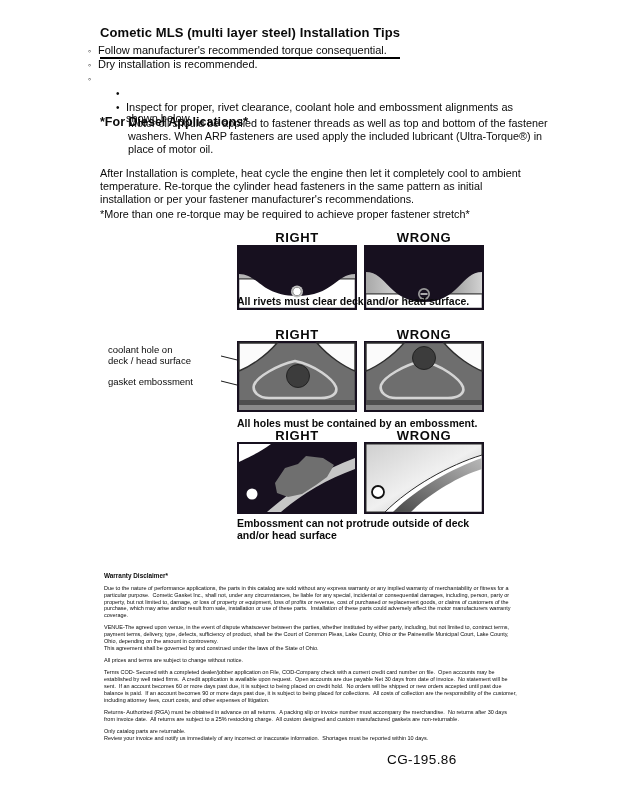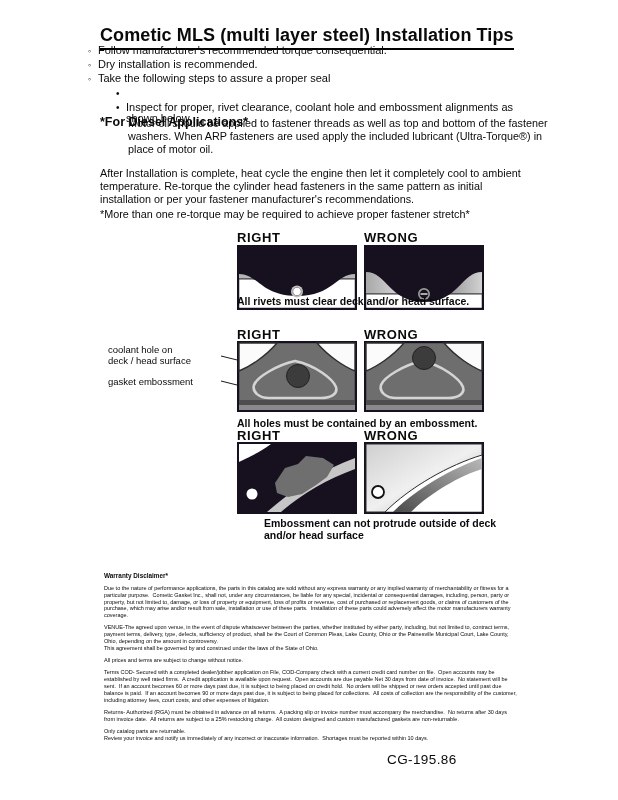--- a/index.html
+++ b/index.html
@@ -3,50 +3,50 @@
 <meta charset="utf-8">
 <style>
   html,body{margin:0;padding:0;}
   body{
     width:618px;height:800px;background:#ffffff;position:relative;
     font-family:"Liberation Sans", sans-serif;color:#0a0a0a;overflow:hidden;
   }
   .abs{position:absolute;}
   
   .title{
-    left:100px;top:25px;font-size:18px;font-weight:bold;
-    border-bottom:2px solid #000;padding-bottom:2px;letter-spacing:.1px;
+    left:100px;top:25px;font-size:13px;font-weight:bold;
+    border-bottom:2px solid #000;padding-bottom:17px;letter-spacing:.1px;
   }
   
   .tips{left:88px;top:45px;width:440px;font-size:11px;}
   .tip-row{display:flex;margin-bottom:2.2px;line-height:11.5px;}
   .tip-row .marker{width:10px;flex:0 0 10px;font-size:9px;line-height:12px;}
   .sub{margin-left:28px;}
   .sub .marker{font-size:10px;}
   
   .diesel-head{left:100px;top:115px;font-size:12.5px;font-weight:bold;}
   .para{left:100px;width:426px;font-size:10.8px;line-height:13px;white-space:pre-wrap;}
   .p1{top:117px;margin-left:28px;} .p2{top:167px;} .p3{top:208px;}
   
-  .rw-label{width:120px;text-align:left;font-size:13px;font-weight:bold;letter-spacing:.6px;}
+  .rw-label{width:120px;text-align:center;font-size:13px;font-weight:bold;letter-spacing:.6px;}
   .panel{width:120px;}
   .panel svg{display:block;}
   .cap{font-size:10.5px;font-weight:bold;line-height:12px;}
   .fig1-l{left:237px;top:230px;} .fig1-r{left:364px;top:230px;}
   .fig1-pl{left:237px;top:245px;} .fig1-pr{left:364px;top:245px;}
   .fig1-cap{left:237px;top:295px;width:270px;}
   .fig2-l{left:237px;top:327px;} .fig2-r{left:364px;top:327px;}
   .fig2-pl{left:237px;top:341px;} .fig2-pr{left:364px;top:341px;}
   .fig2-cap{left:237px;top:417px;width:270px;}
   .side-label{font-size:9.5px;line-height:11px;width:110px;left:108px;}
   .lbl-coolant{top:344px;} .lbl-emboss{top:376px;}
   .leader{left:0;top:0;width:618px;height:800px;pointer-events:none;}
   .fig3-l{left:237px;top:428px;} .fig3-r{left:364px;top:428px;}
   .fig3-pl{left:237px;top:442px;} .fig3-pr{left:364px;top:442px;}
-  .fig3-cap{left:237px;top:517px;width:252px;margin-left:27px;}
+  .fig3-cap{left:237px;top:517px;width:252px;}
   
   .legal{left:104px;top:572px;width:414px;}
   .legal-head{font-size:6.4px;font-weight:bold;margin:0 0 6px 0;}
   .fine{font-size:5.5px;line-height:6.8px;margin:0 0 5.5px 0;white-space:pre-wrap;}
   .fine.tight{margin-bottom:0;}
   .page-code{left:387px;top:752px;font-size:13.5px;letter-spacing:.4px;}
 </style>
 </head>
 <body>
 
@@ -56,21 +56,20 @@
   <div class="tip-row">
     <span class="marker">◦</span>
     <span>Follow manufacturer's recommended torque consequential.</span>
   </div>
   <div class="tip-row">
     <span class="marker">◦</span>
     <span>Dry installation is recommended.</span>
   </div>
   <div class="tip-row">
     <span class="marker">◦</span>
-    <span>Take the following steps to assure a proper seal</span>
   </div>
   <div class="tip-row sub">
     <span class="marker">•</span>
   </div>
   <div class="tip-row sub">
     <span class="marker">•</span>
     <span>Inspect for proper, rivet clearance, coolant hole and embossment alignments as shown below.</span>
   </div>
 </div>
 

